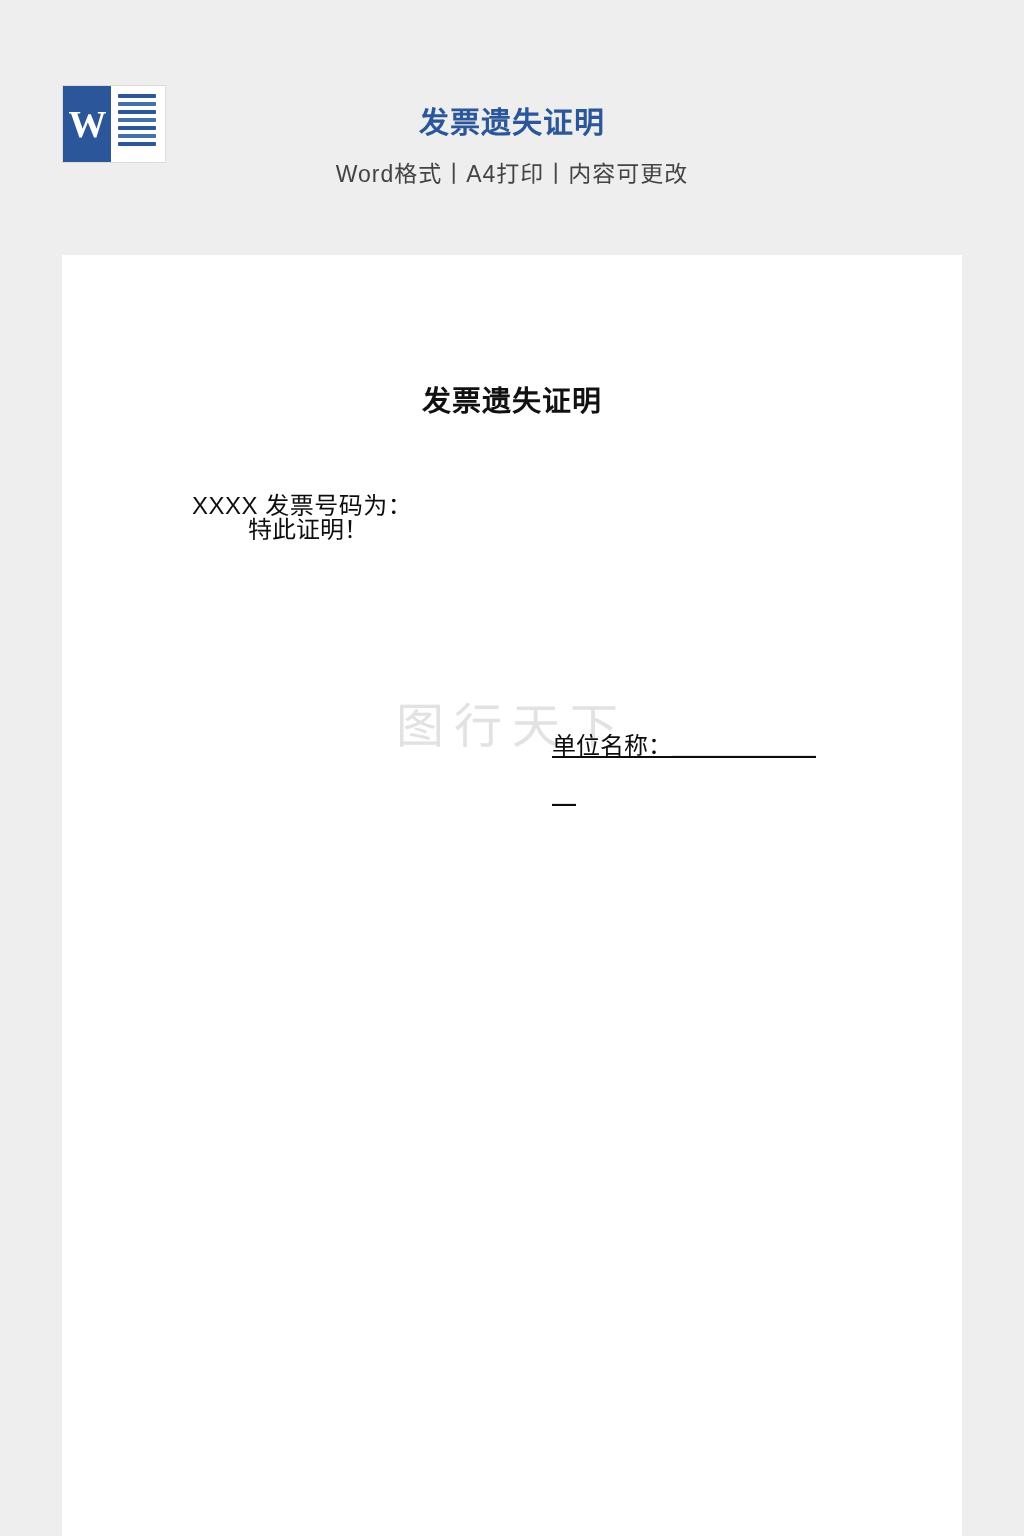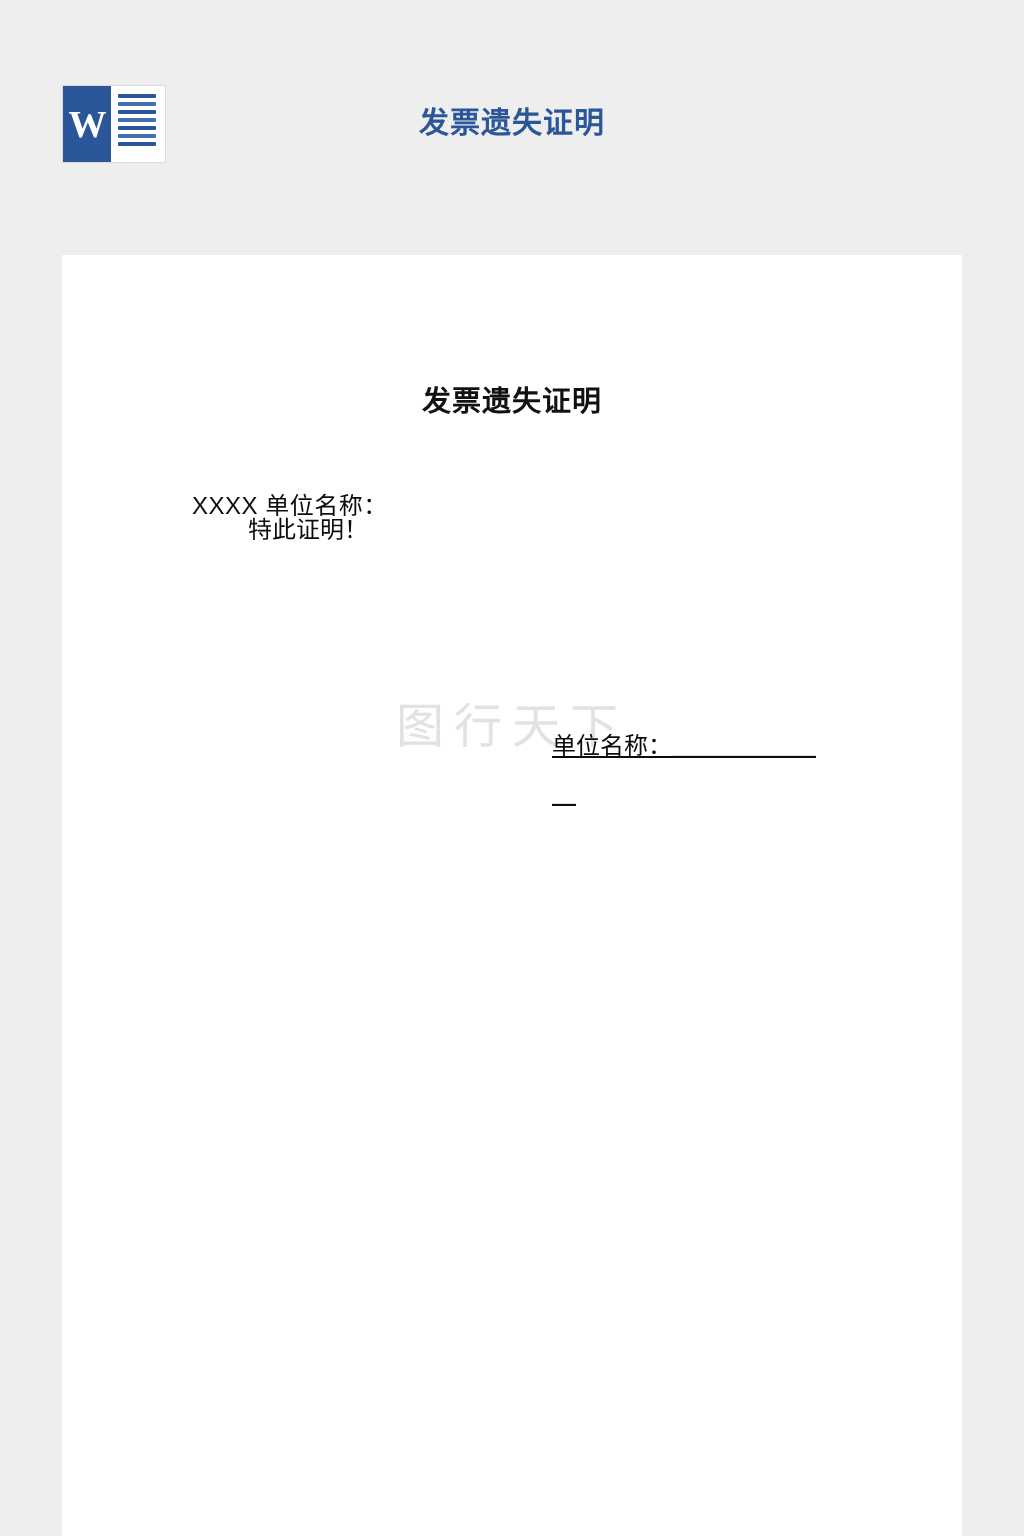--- a/index.html
+++ b/index.html
@@ -176,30 +176,31 @@
       <span></span>
       <span></span>
       <span></span>
       <span></span>
       <span></span>
       <span></span>
     </div>
   </div>
 
   <div class="header-title">发票遗失证明</div>
+  <div class="header-sub">Word格式丨A4打印丨内容可更改</div>
 </div>
 
 <div class="page">
 
   <div class="watermark">图行天下</div>
 
   <div class="doc-body">
     <div class="doc-title">发票遗失证明</div>
 
-    <div class="salutation">XXXX 单位名称：</div>
+    <div class="salutation">XXXX 发票号码为：</div>
 
 
     <div class="statement">特此证明！</div>
 
     <div class="signature">
       <div class="line1">单位名称：＿＿＿＿＿＿＿</div>
     </div>
   </div>
 </div>
 

